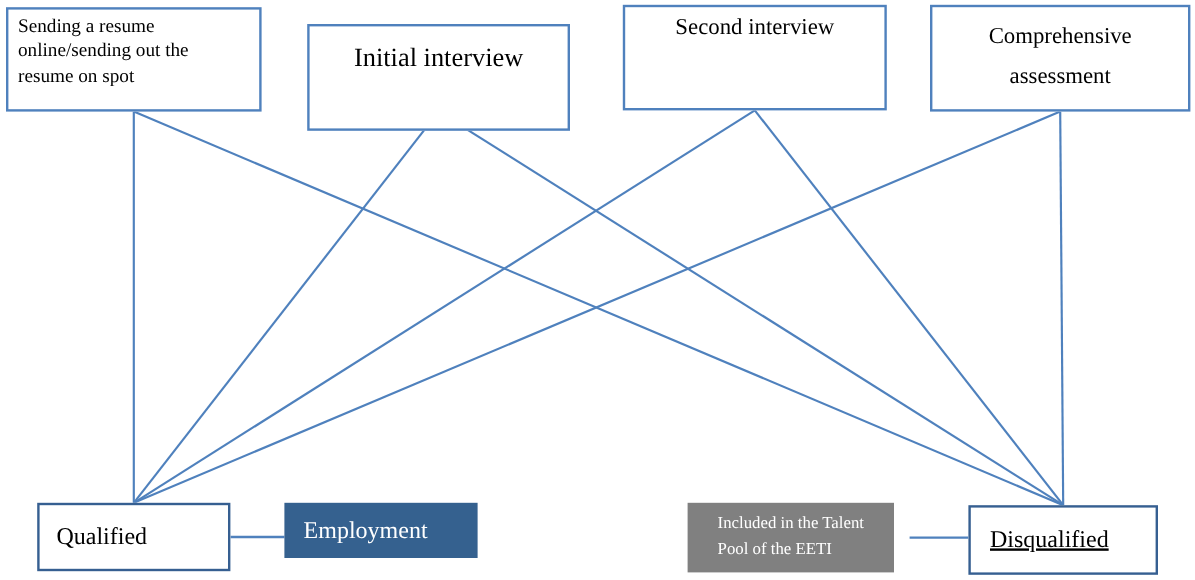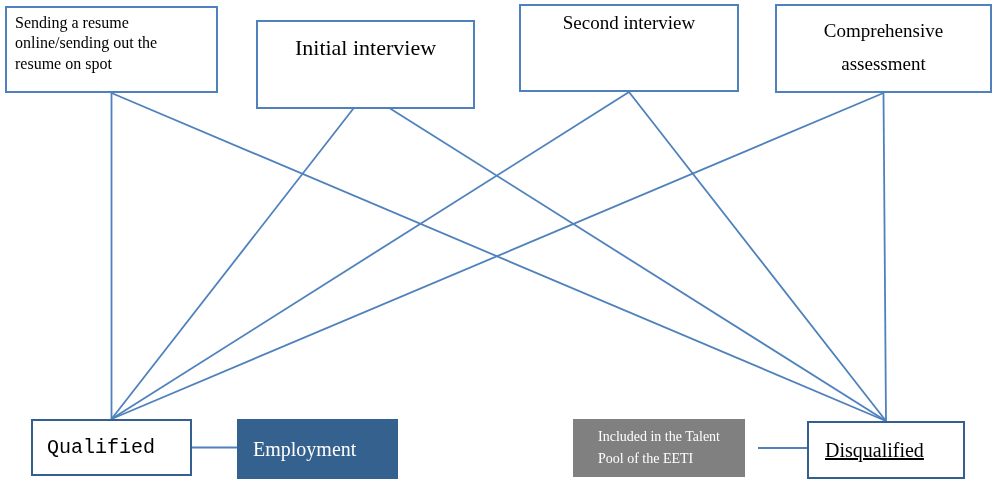--- a/index.html
+++ b/index.html
@@ -45,28 +45,28 @@
     left: 775px; top: 4px; width: 217px; height: 89px;
     font-size: 19px; line-height: 1.75; text-align: center; padding-top: 8px;
   }
   .outcome-node {
     border: 2px solid #365f91;
     background: #ffffff;
     display: flex; align-items: center;
   }
   #node-qualified {
     left: 31px; top: 419px; width: 161px; height: 57px;
-    font-size: 20px; padding-left: 14px; font-family: Liberation Mono, monospace;
+    font-size: 20px; padding-left: 14px;
   }
   #node-disqualified {
     left: 807px; top: 421px; width: 158px; height: 58px;
     font-size: 20px; padding-left: 16px; text-decoration: underline;
   }
   #node-employment {
-    left: 237px; top: 419px; width: 161px; height: 60px;
+    left: 237px; top: 419px; width: 161px; height: 46px;
     background: #35618f; color: #ffffff;
     font-size: 20px; display: flex; align-items: center; padding-left: 16px;
   }
   #node-talent {
     left: 573px; top: 419px; width: 172px; height: 58px;
     background: #808080; color: #ffffff;
     font-size: 14px; line-height: 1.6;
     display: flex; align-items: center; padding-left: 25px;
   }
 </style>

